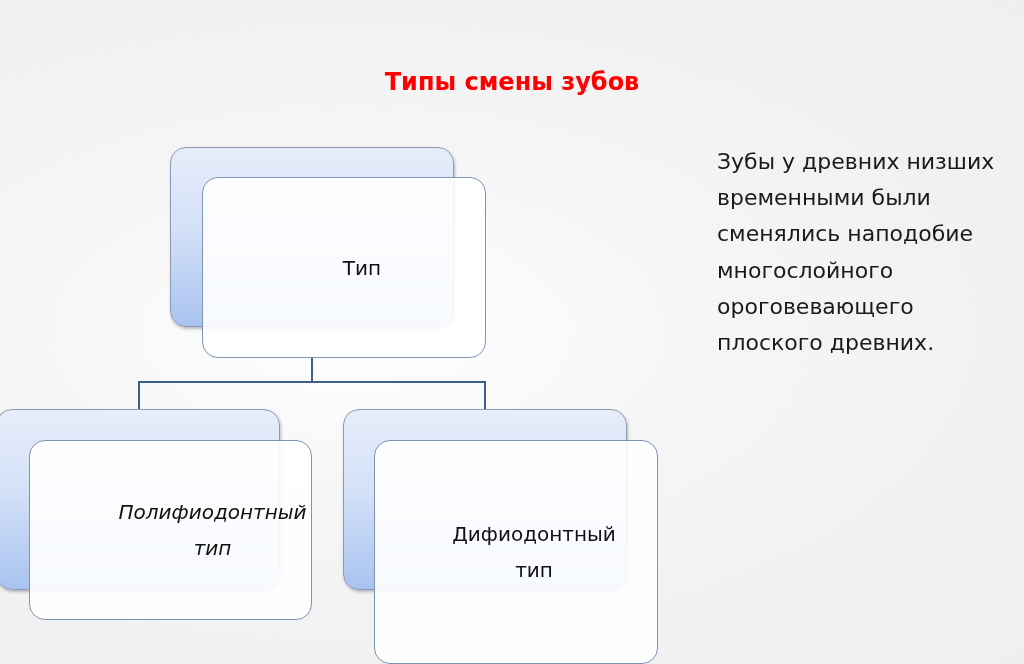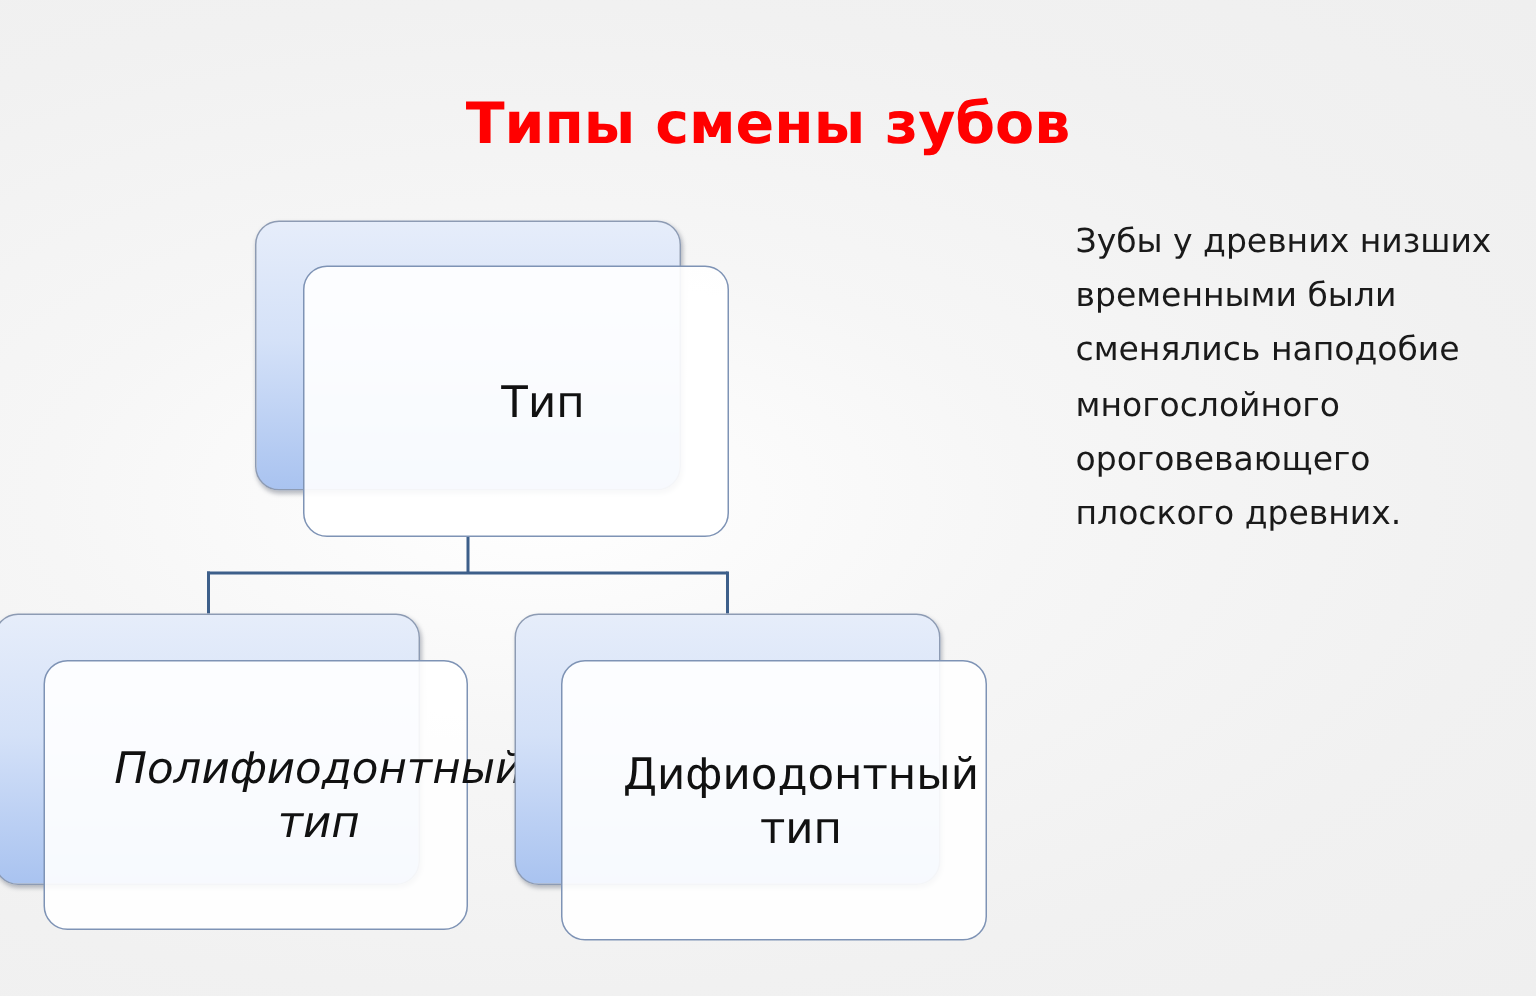--- a/index.html
+++ b/index.html
@@ -16,21 +16,21 @@
     }
     .slide-title {
       position: absolute;
       left: 0;
       top: 54px;
       width: 1024px;
       text-align: center;
       color: #ff0000;
       font-family: "DejaVu Sans", "Liberation Sans", sans-serif;
       font-weight: bold;
-      font-size: 38px;
+      font-size: 24px;
       letter-spacing: 0px;
       line-height: 56px;
     }
     .back-card {
       position: absolute;
       border: 1px solid #8d9bb3;
       border-radius: 16px;
       background: linear-gradient(to bottom, #e6edfa 0%, #d4e1f8 45%, #a9c3f0 100%);
       box-shadow: 1px 2px 3px rgba(60, 70, 90, 0.35);
       box-sizing: border-box;
@@ -39,21 +39,21 @@
       position: absolute;
       border: 1px solid #7e93b5;
       border-radius: 16px;
       background: rgba(255, 255, 255, 0.9);
       box-sizing: border-box;
       display: flex;
       align-items: center;
       justify-content: center;
       text-align: center;
       color: #111111;
-      font-size: 29px;
+      font-size: 20px;
       line-height: 36px;
       padding-left: 36px;
     }
     .front-card .label {
       display: block;
       padding: 0 6px;
     }
     .italic {
       font-style: italic;
       margin-left: 48px;
@@ -96,21 +96,21 @@
 
   <div class="back-card" style="left:-4px; top:409px; width:284px; height:181px;"></div>
   <div class="front-card" style="left:29px; top:440px; width:283px; height:180px;">
     <span class="label italic">
       <span>Полифиодонтный</span><br>
       <span>тип</span>
     </span>
   </div>
 
   <div class="back-card" style="left:343px; top:409px; width:284px; height:181px;"></div>
-  <div class="front-card" style="left:374px; top:440px; width:284px; height:187px;">
+  <div class="front-card" style="left:374px; top:440px; width:284px; height:224px;">
     <span class="label">
       <span>Дифиодонтный</span><br>
       <span>тип</span>
     </span>
   </div>
 
   <div class="side-text">
     <span>Зубы у древних низших</span>
     <span>временными были</span>
     <span>сменялись наподобие</span>

